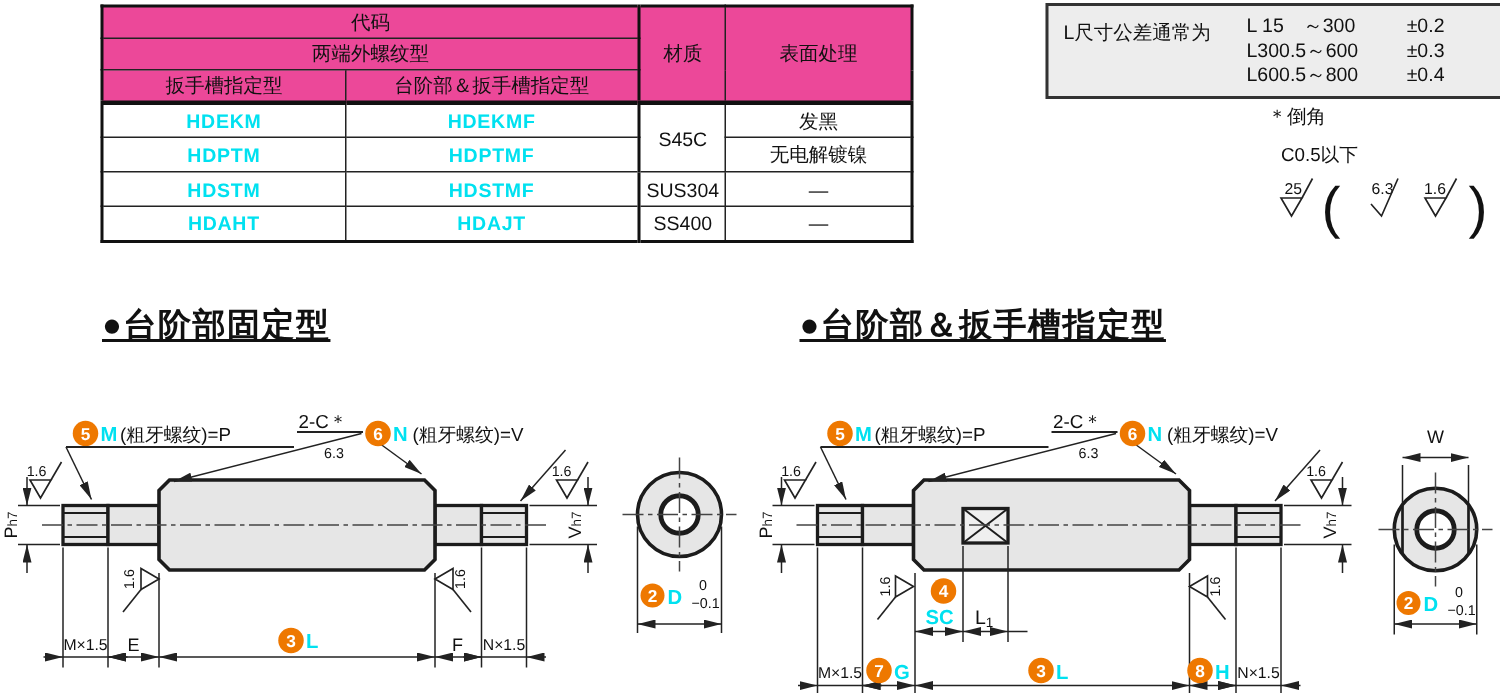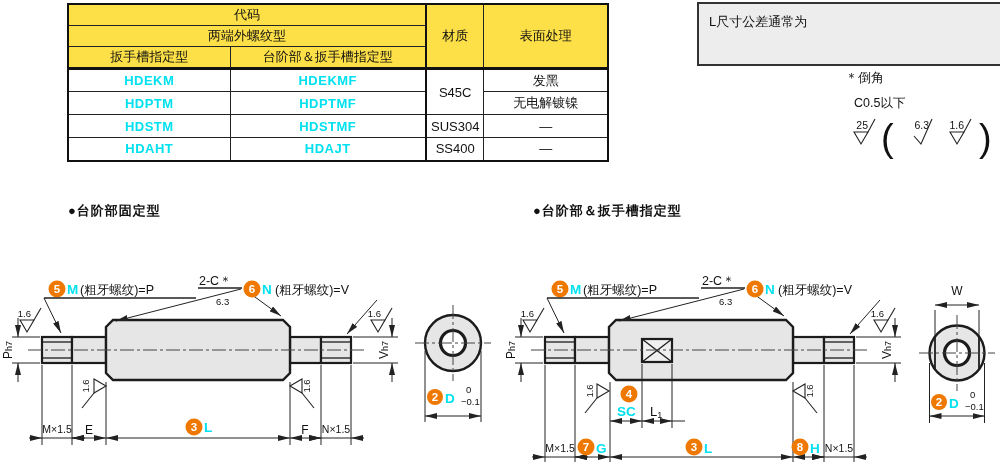--- a/index.html
+++ b/index.html
@@ -4,21 +4,21 @@
 <style>
   html,body{margin:0;padding:0;background:#fff;}
   #page{position:relative;width:1000px;height:465px;background:#fff;overflow:hidden;
         font-family:"Liberation Sans",sans-serif;color:#111;}
 
   
   #spec-table{position:absolute;left:67px;top:3px;border-collapse:collapse;
               table-layout:fixed;font-size:13px;}
   #spec-table td{border:1px solid #222;text-align:center;padding:0 4px;height:20px;
                  background:#fff;white-space:nowrap;}
-  #spec-table tr.hdr td{background:#fde047;font-size:13px;}
+  #spec-table tr.hdr td{background:#ec4899;font-size:13px;}
   #spec-table{border:2px solid #111;}
   #spec-table td.thb{border-bottom:3px solid #111;}
   #spec-table td.matl{border-left:2px solid #111;}
   #spec-table td.code{font-weight:bold;font-size:13px;color:#00e1f0;letter-spacing:.5px;background:#fff;}
   #spec-table tr{height:20px;}
   #spec-table tr.r1{height:18px;}#spec-table tr.r3{height:21px;}
   #spec-table tr.data{height:23px;}
 
   
   #tol-box{position:absolute;left:697px;top:2px;width:282px;height:50px;
@@ -29,21 +29,21 @@
   #tol-box .trow{display:flex;line-height:16.5px;}
   #tol-box .range{width:92px;}
   #tol-box .tol{width:40px;text-align:right;}
 
   #chamfer-note{position:absolute;left:845px;top:71px;font-size:13px;line-height:13px;}
   #chamfer-note .l2{margin-left:9px;margin-top:13px;font-size:12.5px;}
 
   #rough-row{position:absolute;left:845px;top:114px;}
 
   
-  .sec-title{position:absolute;top:202px;font-size:13px;font-weight:bold;letter-spacing:1px;}
+  .sec-title{position:absolute;top:202px;font-size:22px;font-weight:bold;letter-spacing:1px;text-decoration:underline;}
   #title-left{left:68px;} #title-right{left:533px;}
 
   
   svg{position:absolute;}
   .oln{fill:#e6e6e6;stroke:#1c1c1c;stroke-width:2.2;}
   .oln2{fill:#e6e6e6;stroke:#1c1c1c;stroke-width:2.4;}
   .slot{fill:#efefef;stroke:#1c1c1c;stroke-width:2.2;}
   .thin{stroke:#222;stroke-width:1;fill:none;}
   .med{stroke:#222;stroke-width:1.4;fill:none;}
   .inl{stroke:#1c1c1c;stroke-width:1.3;fill:none;}
@@ -103,20 +103,34 @@
       <td class="code">HDAHT</td>
       <td class="code">HDAJT</td>
       <td class="matl">SS400</td>
       <td>—</td>
     </tr>
   </tbody>
     </table>
 
   <div id="tol-box">
     <div class="lbl">L尺寸公差通常为</div>
+    <div class="rows">
+      <div class="trow">
+        <span class="range">L 15　～300</span>
+        <span class="tol">±0.2</span>
+      </div>
+      <div class="trow">
+        <span class="range">L300.5～600</span>
+        <span class="tol">±0.3</span>
+      </div>
+      <div class="trow">
+        <span class="range">L600.5～800</span>
+        <span class="tol">±0.4</span>
+      </div>
+    </div>
   </div>
 
   <div id="chamfer-note">
     <div>＊倒角</div>
     <div class="l2">C0.5以下</div>
   </div>
 
   <svg id="rough-row" width="158" height="52" viewBox="0 0 158 52">
     <g>
       <text class="dtx" x="23" y="15" text-anchor="end">25</text>

